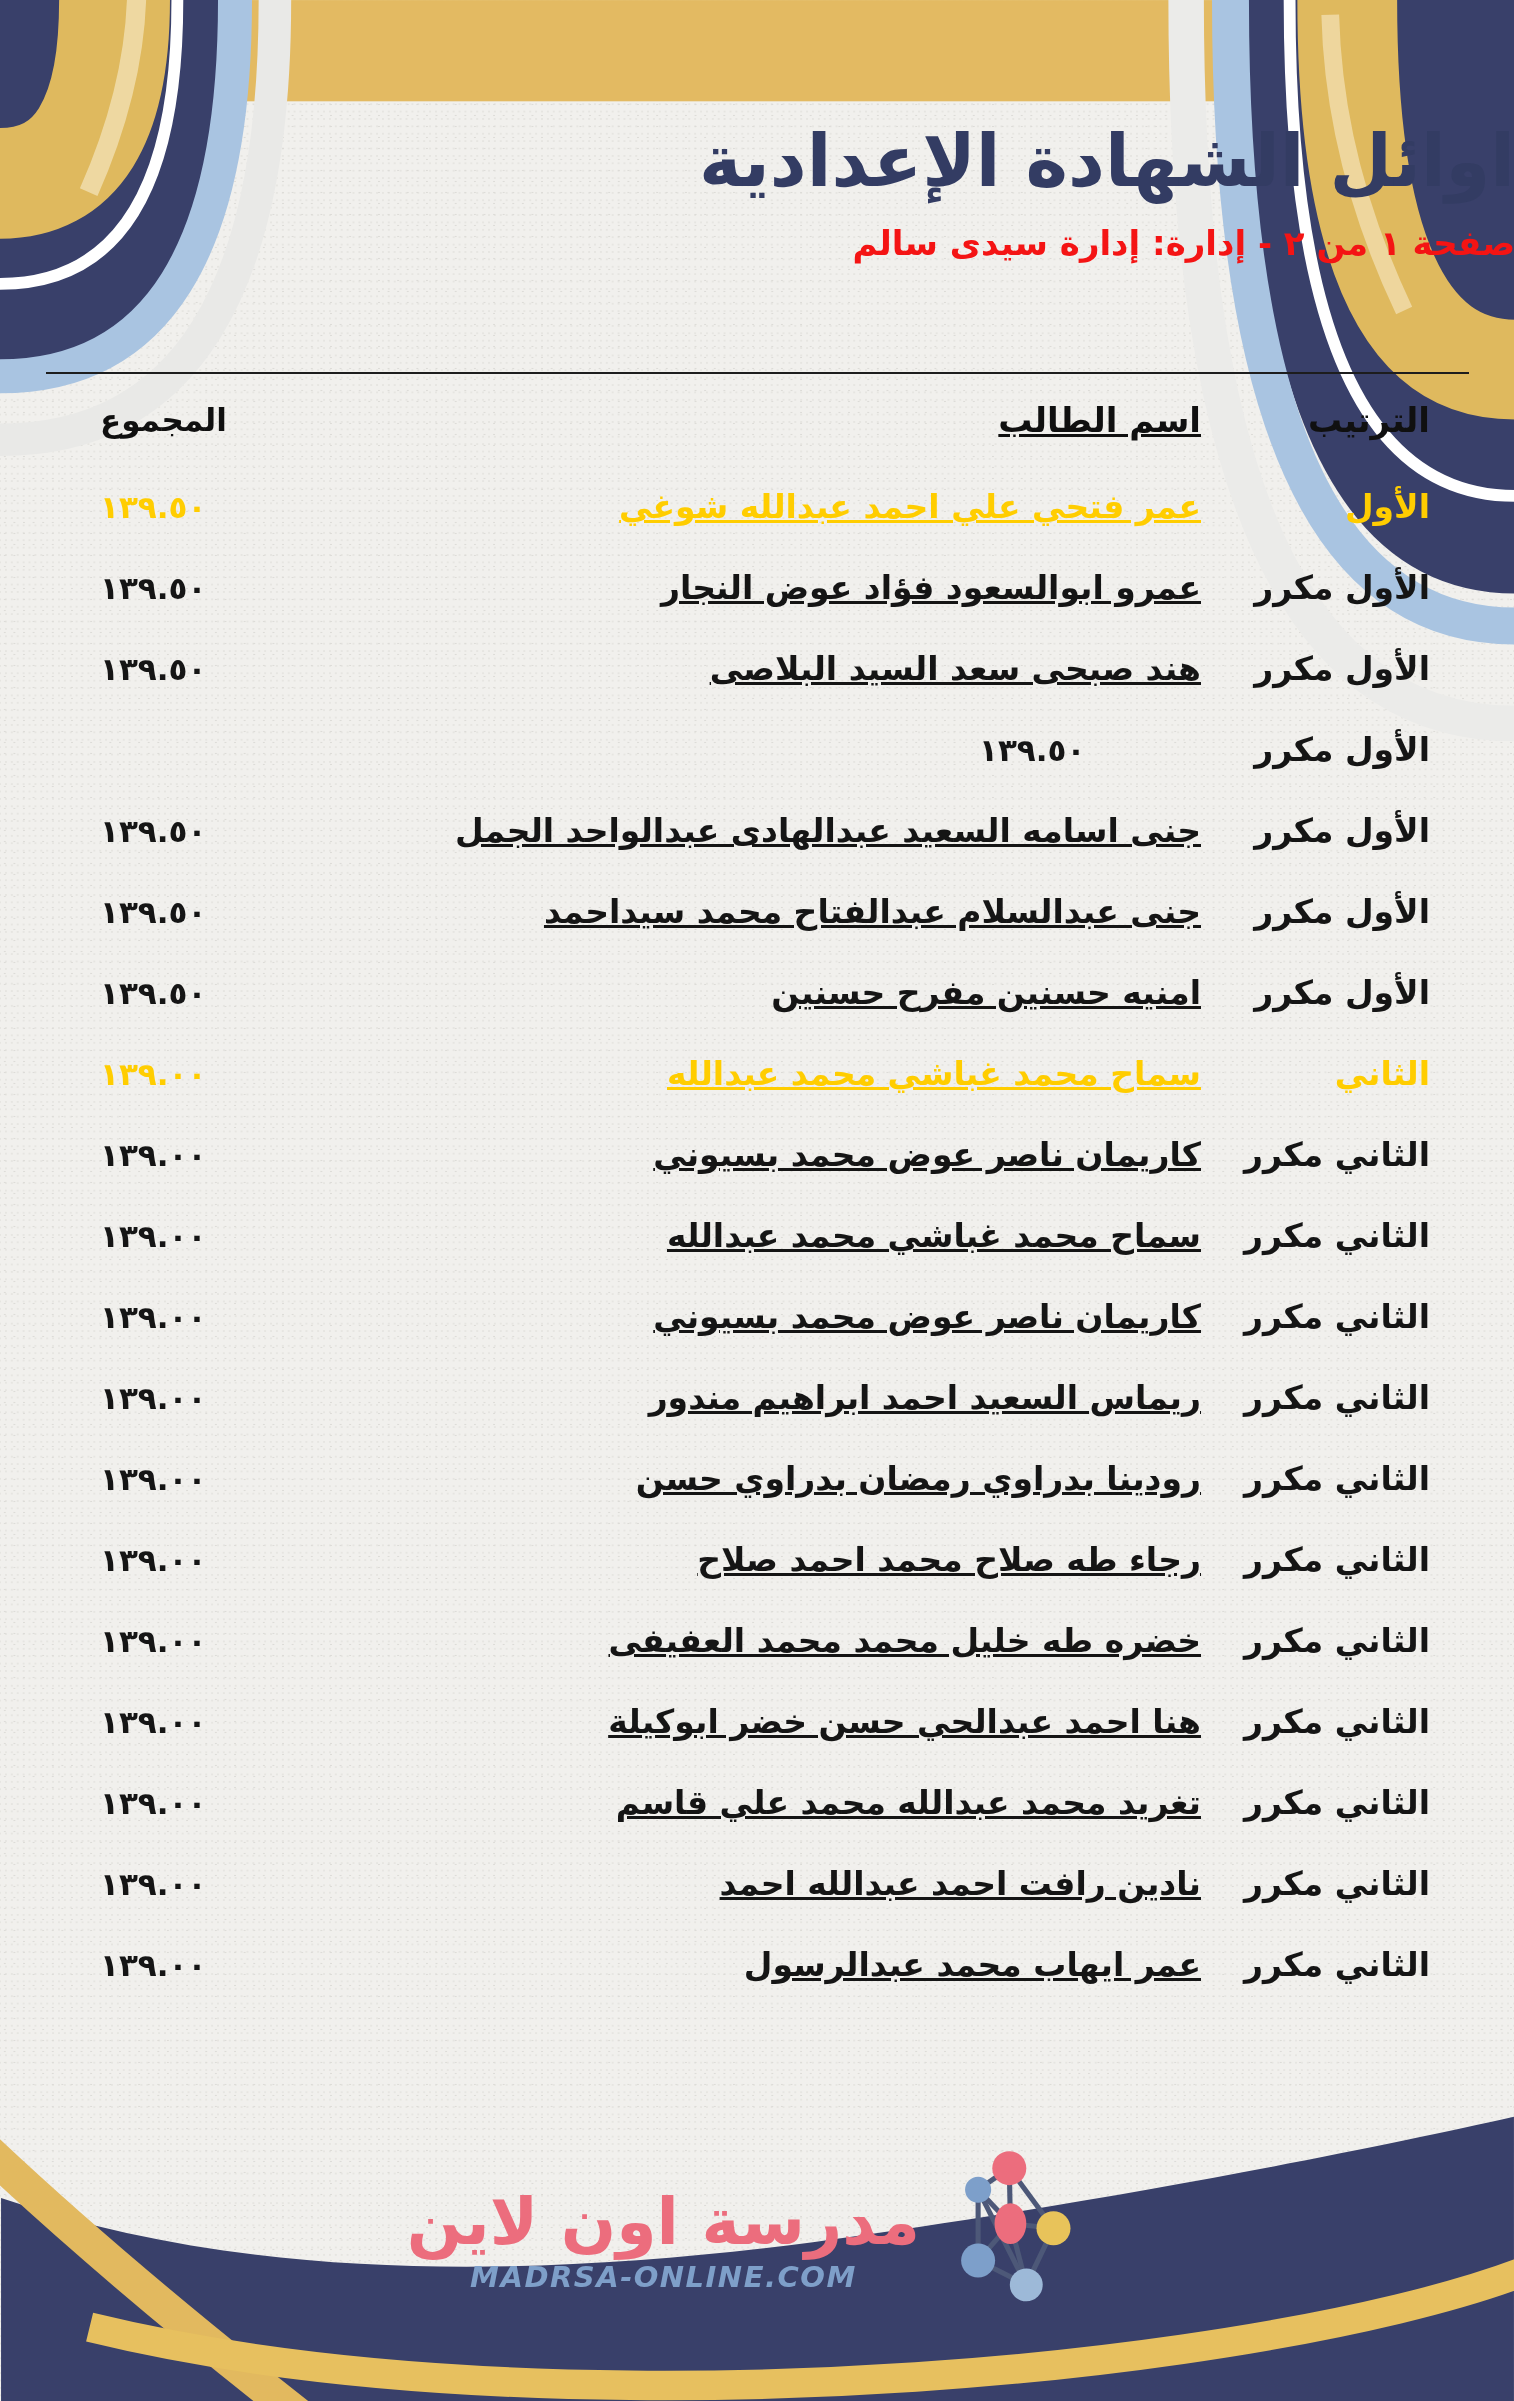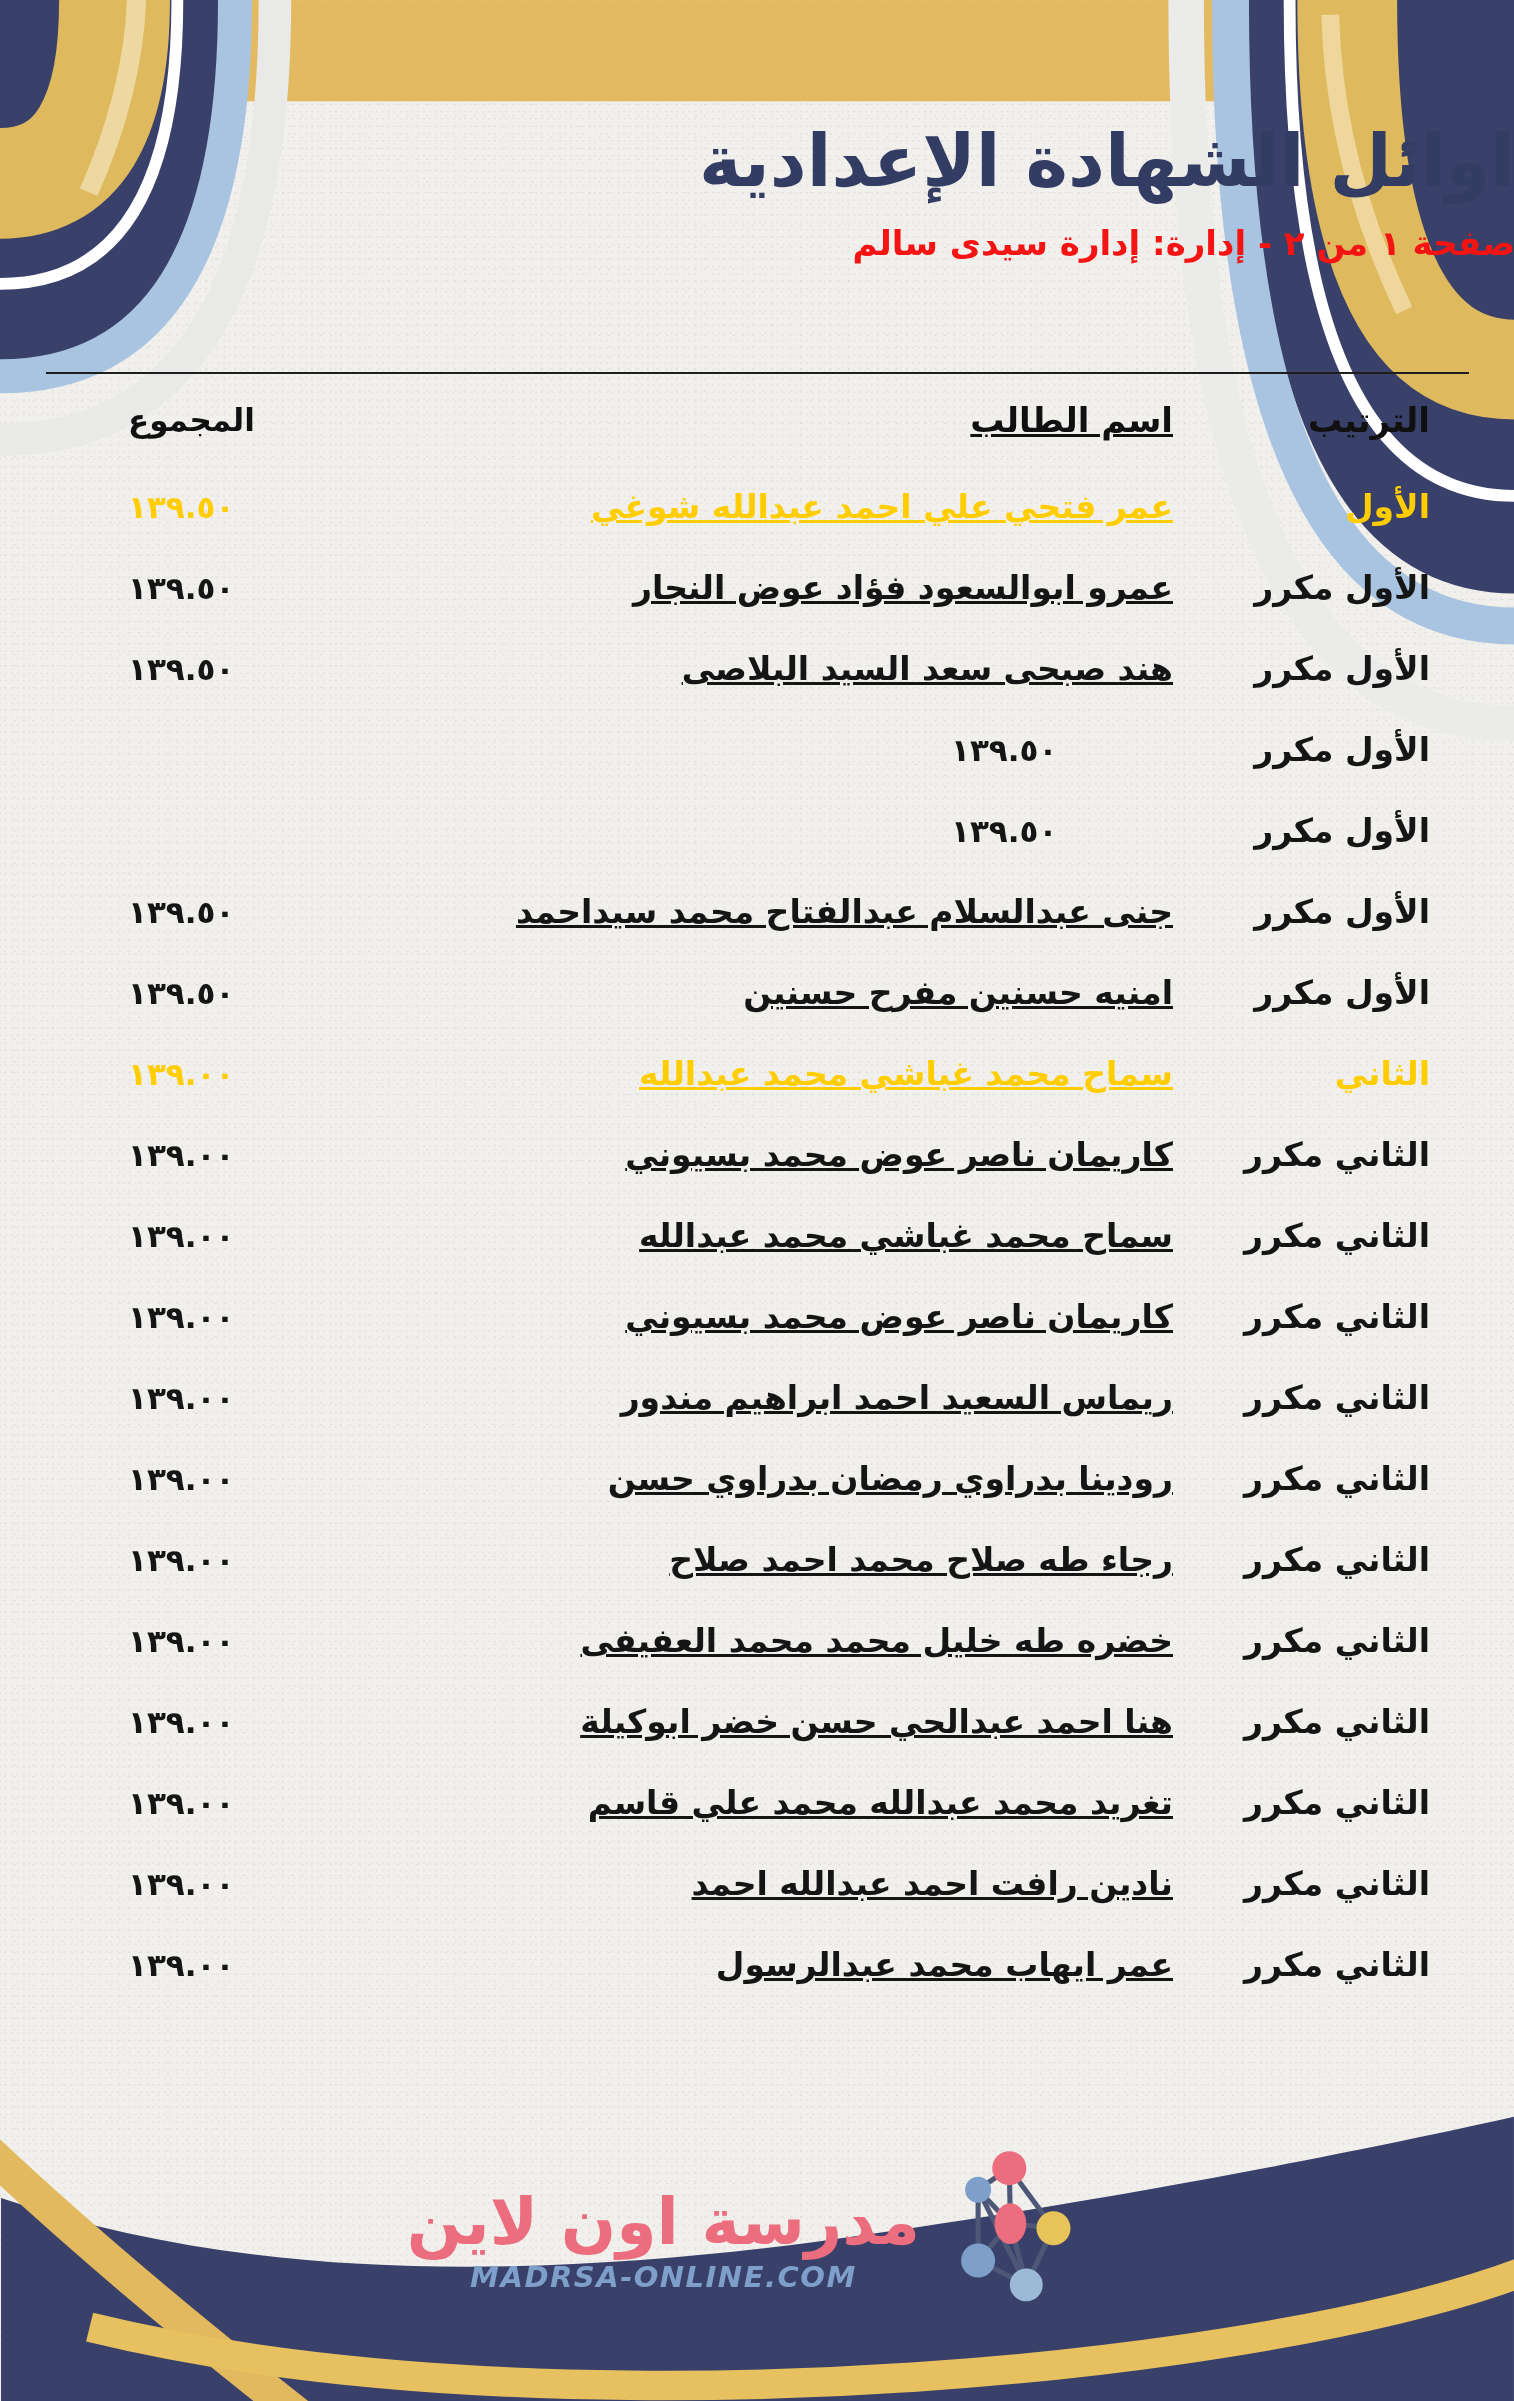--- a/index.html
+++ b/index.html
@@ -30,21 +30,21 @@
     margin-top:19px;text-align:right;
     font-size:34px;font-weight:bold;color:#f41414;
   }
   .divider{border-top:2.2px solid #1d1d1d;margin:109px 46px 0 46px;height:0;}
 
   .results-table{margin:0 85px 0 100px;}
   .trow{display:flex;align-items:center;direction:rtl;}
   .thead{height:92px;font-size:34px;font-weight:bold;color:#101010;}
   .row{height:81px;font-size:33px;font-weight:bold;color:#151515;}
   .row.highlight .cell{color:#ffcd00;}
-  .cell{white-space:nowrap;margin-left:28px;}
+  .cell{white-space:nowrap;}
   .cell.rank{width:229px;text-align:right;}
   .cell.name{flex:1;text-align:right;text-decoration:underline;}
   .cell.total{width:222px;text-align:left;font-size:31px;}
 
   .logo{
     position:absolute;bottom:95px;left:50%;transform:translateX(-51%);
     display:flex;align-items:center;gap:4.4px;direction:ltr;z-index:5;
   }
   .logo-text{text-align:center;margin-top:43px;}
   .logo-ar{color:#ec6d7d;font-size:65px;font-weight:bold;line-height:1.05;}
@@ -109,20 +109,21 @@
     <div class="cell rank">الأول مكرر</div>
     <div class="cell name">هند صبحى سعد السيد البلاصى</div>
     <div class="cell total">١٣٩.٥٠</div>
   </div>
         <div class="trow row">
     <div class="cell rank">الأول مكرر</div>
     <div class="cell total">١٣٩.٥٠</div>
   </div>
         <div class="trow row">
     <div class="cell rank">الأول مكرر</div>
+    <div class="cell name">جنى اسامه السعيد عبدالهادى عبدالواحد الجمل</div>
     <div class="cell total">١٣٩.٥٠</div>
   </div>
         <div class="trow row">
     <div class="cell rank">الأول مكرر</div>
     <div class="cell name">جنى عبدالسلام عبدالفتاح محمد سيداحمد</div>
     <div class="cell total">١٣٩.٥٠</div>
   </div>
         <div class="trow row">
     <div class="cell rank">الأول مكرر</div>
     <div class="cell name">امنيه حسنين مفرح حسنين</div>

